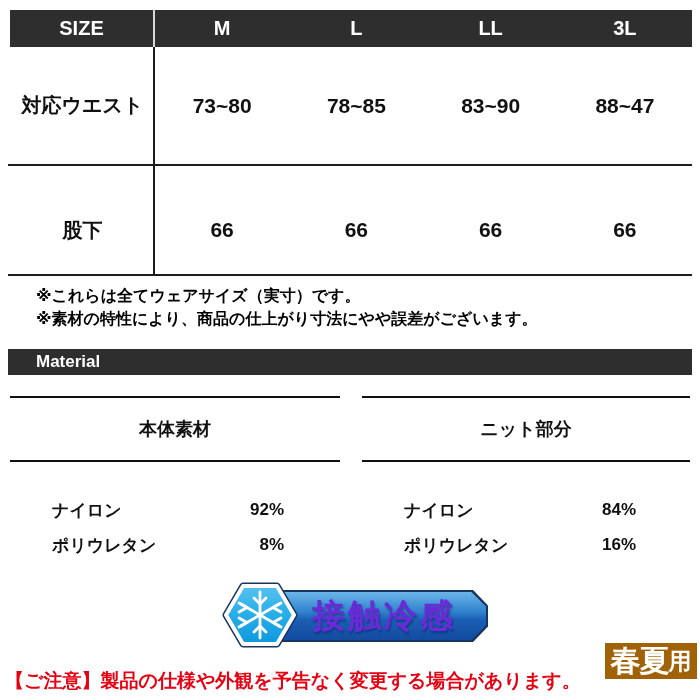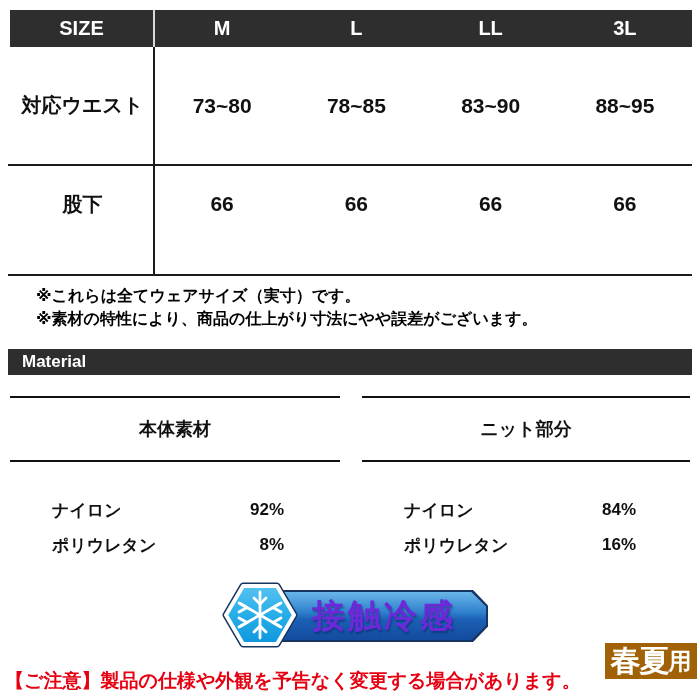--- a/index.html
+++ b/index.html
@@ -11,28 +11,28 @@
   .size-header{position:absolute;left:10px;top:10px;width:682px;height:37px;background:#2e2e2e;display:flex;}
   .sh-cell{display:flex;align-items:center;justify-content:center;color:#fff;font-weight:bold;font-size:20px;}
   .sh-size{width:145px;border-right:2px solid #d9d9d9;box-sizing:border-box;}
   .sh-val{flex:1;}
   .table-vline{position:absolute;left:153px;top:47px;width:2px;height:227px;background:#1c1c1c;}
   .hline{position:absolute;left:8px;width:684px;height:2px;background:#1c1c1c;}
   .hline1{top:164px;}
   .hline2{top:274px;}
   .trow{position:absolute;left:10px;width:682px;display:flex;}
   .trow1{top:47px;height:117px;}
-  .trow2{top:150px;height:108px;}
+  .trow2{top:176px;height:108px;}
   .rlabel{width:145px;display:flex;align-items:center;justify-content:center;font-weight:bold;font-size:20px;}
   .rval{flex:1;display:flex;align-items:center;justify-content:center;font-weight:bold;font-size:21px;}
   
   .notes{position:absolute;left:18px;top:284px;font-size:16px;font-weight:600;line-height:23px;color:#000;margin-left:18px;}
   
   .material-bar{position:absolute;left:8px;top:349px;width:684px;height:26px;background:#2e2e2e;color:#fff;
-    font-weight:bold;font-size:17px;display:flex;align-items:center;padding-left:14px;box-sizing:border-box;}
+    font-weight:bold;font-size:17px;display:flex;align-items:center;padding-left:28px;box-sizing:border-box;}
   .mat-col{position:absolute;top:396px;height:66px;border-top:2px solid #111;border-bottom:2px solid #111;
     display:flex;align-items:center;justify-content:center;font-size:18px;font-weight:600;box-sizing:border-box;}
   .mat-col1{left:10px;width:330px;}
   .mat-col2{left:362px;width:328px;}
   .mat-row{position:absolute;height:22px;width:232px;display:flex;justify-content:space-between;
     font-size:17px;font-weight:600;align-items:center;}
   .mr-c1{left:52px;}
   .mr-c2{left:404px;}
   .mr-r1{top:499px;}
   .mr-r2{top:534px;}
@@ -66,21 +66,21 @@
     <div class="sh-cell sh-val">L</div>
     <div class="sh-cell sh-val">LL</div>
     <div class="sh-cell sh-val">3L</div>
   </div>
 
   <div class="trow trow1">
     <div class="rlabel">対応ウエスト</div>
     <div class="rval">73~80</div>
     <div class="rval">78~85</div>
     <div class="rval">83~90</div>
-    <div class="rval">88~95</div>
+    <div class="rval">88~47</div>
   </div>
   <div class="trow trow2">
     <div class="rlabel">股下</div>
     <div class="rval">66</div>
     <div class="rval">66</div>
     <div class="rval">66</div>
     <div class="rval">66</div>
   </div>
   <div class="table-vline"></div>
   <div class="hline hline1"></div>

